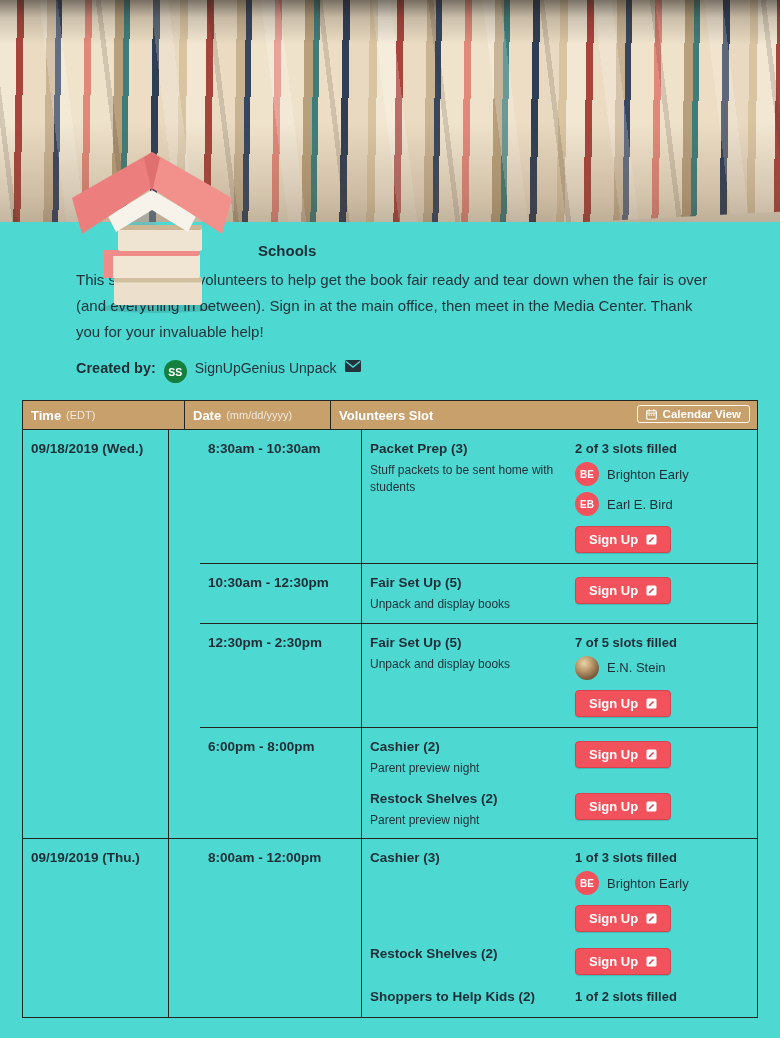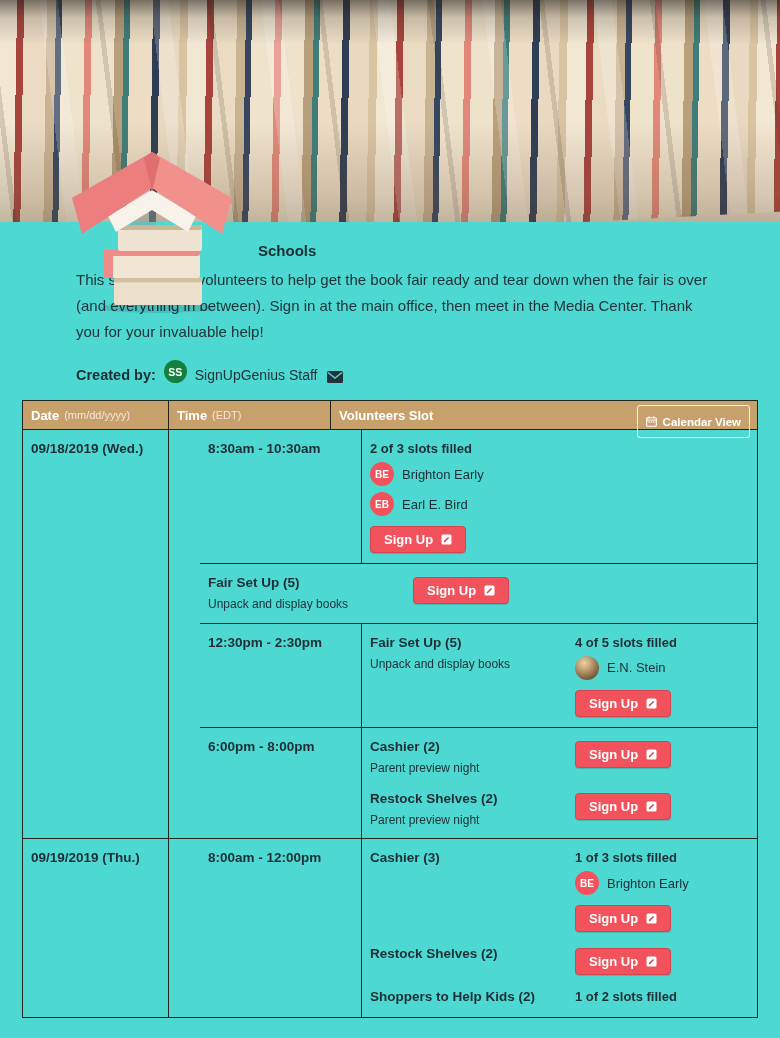--- a/index.html
+++ b/index.html
@@ -68,21 +68,21 @@
   .description {
     margin: 8px 70px 0 76px;
     font-size: 15px;
     line-height: 26px;
     color: #22333B;
   }
 
   .created-row {
     margin: 15px 0 0 76px;
     display: flex;
-    align-items: flex-end;
+    align-items: flex-start;
     gap: 8px;
   }
   .created-label { font-size: 14.5px; font-weight: bold; }
   .creator-avatar {
     width: 23px; height: 23px; border-radius: 50%;
     background: #15803d; color: #fff;
     font-size: 10.5px; font-weight: bold;
     display: flex; align-items: center; justify-content: center;
   }
   .creator-name { font-size: 14px; color: #22333B; }
@@ -106,21 +106,21 @@
     display: flex; align-items: center; gap: 5px;
     font-size: 13px; font-weight: bold;
     padding-left: 8px;
   }
   .th .hint { font-size: 11px; font-weight: normal; color: rgba(255,255,255,.75); }
   .th-date { width: 146px; border-right: 1px solid #23251F; }
   .th-time { width: 162px; border-right: 1px solid #23251F; }
   .th-slot { flex: 1; position: relative; }
   .cal-btn {
     position: absolute; right: 7px; top: 4px;
-    height: 33px;
+    height: 18px;
     display: inline-flex; align-items: center; gap: 6px;
     background: transparent;
     border: 1px solid rgba(255,255,255,.9);
     border-radius: 3px;
     color: #fff; font-size: 11.5px; font-weight: bold;
     font-family: inherit;
     padding: 0 8px;
     cursor: pointer;
   }
 
@@ -207,38 +207,38 @@
 
 <div class="head-block">
   <div class="category">Schools</div>
 </div>
 
 <div class="description">This sign up is for volunteers to help get the book fair ready and tear down when the fair is over (and everything in between). Sign in at the main office, then meet in the Media Center. Thank you for your invaluable help!</div>
 
 <div class="created-row">
   <span class="created-label">Created by:</span>
   <span class="creator-avatar">SS</span>
-  <span class="creator-name">SignUpGenius Staff</span>
+  <span class="creator-name">SignUpGenius Unpack</span>
   <span class="mail-icon">
     <svg width="16" height="12" viewBox="0 0 16 12">
       <rect width="16" height="12" rx="1.5" fill="#22333B"></rect>
       <path d="M1 1.5 L8 7 L15 1.5" stroke="#4DD9D2" stroke-width="1.4" fill="none"></path>
     </svg>
   </span>
 </div>
 
 <div class="signup-table">
   <div class="thead">
+    <div class="th th-time">
+      <span>Time</span>
+      <span class="hint">(EDT)</span>
+    </div>
     <div class="th th-date">
       <span>Date</span>
       <span class="hint">(mm/dd/yyyy)</span>
-    </div>
-    <div class="th th-time">
-      <span>Time</span>
-      <span class="hint">(EDT)</span>
     </div>
     <div class="th th-slot">
       <span>Volunteers Slot</span>
       <button class="cal-btn">
         <span style="display:inline-flex;">
           <svg width="11" height="11" viewBox="0 0 12 12">
             <rect x="0.75" y="1.9" width="10.5" height="9.3" rx="1" fill="none" stroke="#fff" stroke-width="1.3"></rect>
             <line x1="0.75" y1="4.5" x2="11.25" y2="4.5" stroke="#fff" stroke-width="1.1"></line>
             <line x1="3.4" y1="0.4" x2="3.4" y2="2.6" stroke="#fff" stroke-width="1.2"></line>
             <line x1="8.6" y1="0.4" x2="8.6" y2="2.6" stroke="#fff" stroke-width="1.2"></line>
@@ -252,40 +252,45 @@
     </div>
   </div>
   <div>
       <div class="date-group">
         <div class="date-cell">09/18/2019 (Wed.)</div>
         <div class="time-rows">
           <div class="time-row">
             <div class="time-cell">8:30am - 10:30am</div>
             <div class="slot-cell">
               <div class="slot-entry">
+                <div class="slot-info">
+                  <div class="slot-title">Packet Prep (3)</div>
+                  <div class="slot-desc">Stuff packets to be sent home with students</div>
+                </div>
                 <div class="slot-actions"><div class="slot-status">2 of 3 slots filled</div><div class="volunteer-row">
                     <span class="v-avatar">BE</span>
                     <span class="v-name">Brighton Early</span>
                   </div><div class="volunteer-row">
                     <span class="v-avatar">EB</span>
                     <span class="v-name">Earl E. Bird</span>
                   </div><button class="signup-btn">
                     <span>Sign Up</span>
                     <span style="display:inline-flex;">
                       <svg width="11" height="11" viewBox="0 0 11 11">
                         <rect x="0.5" y="0.5" width="10" height="10" rx="1.6" fill="#fff"></rect>
                         <path d="M3.2 7.8 L7.6 3.4" stroke="#C9434D" stroke-width="1.4"></path>
                         <path d="M2.9 8.3 l1.7 -0.35 -1.35 -1.35 z" fill="#C9434D"></path>
                       </svg>
                     </span>
                   </button></div>
               </div>
             </div>
           </div>
           <div class="time-row">
+            <div class="time-cell">10:30am - 12:30pm</div>
             <div class="slot-cell">
               <div class="slot-entry">
                 <div class="slot-info">
                   <div class="slot-title">Fair Set Up (5)</div>
                   <div class="slot-desc">Unpack and display books</div>
                 </div>
                 <div class="slot-actions"><button class="signup-btn">
                     <span>Sign Up</span>
                     <span style="display:inline-flex;">
                       <svg width="11" height="11" viewBox="0 0 11 11">
@@ -299,21 +304,21 @@
             </div>
           </div>
           <div class="time-row">
             <div class="time-cell">12:30pm - 2:30pm</div>
             <div class="slot-cell">
               <div class="slot-entry">
                 <div class="slot-info">
                   <div class="slot-title">Fair Set Up (5)</div>
                   <div class="slot-desc">Unpack and display books</div>
                 </div>
-                <div class="slot-actions"><div class="slot-status">4 of 5 slots filled</div><div class="volunteer-row">
+                <div class="slot-actions"><div class="slot-status">7 of 5 slots filled</div><div class="volunteer-row">
                     <span class="v-avatar photo"></span>
                     <span class="v-name">E.N. Stein</span>
                   </div><button class="signup-btn">
                     <span>Sign Up</span>
                     <span style="display:inline-flex;">
                       <svg width="11" height="11" viewBox="0 0 11 11">
                         <rect x="0.5" y="0.5" width="10" height="10" rx="1.6" fill="#fff"></rect>
                         <path d="M3.2 7.8 L7.6 3.4" stroke="#C9434D" stroke-width="1.4"></path>
                         <path d="M2.9 8.3 l1.7 -0.35 -1.35 -1.35 z" fill="#C9434D"></path>
                       </svg>

